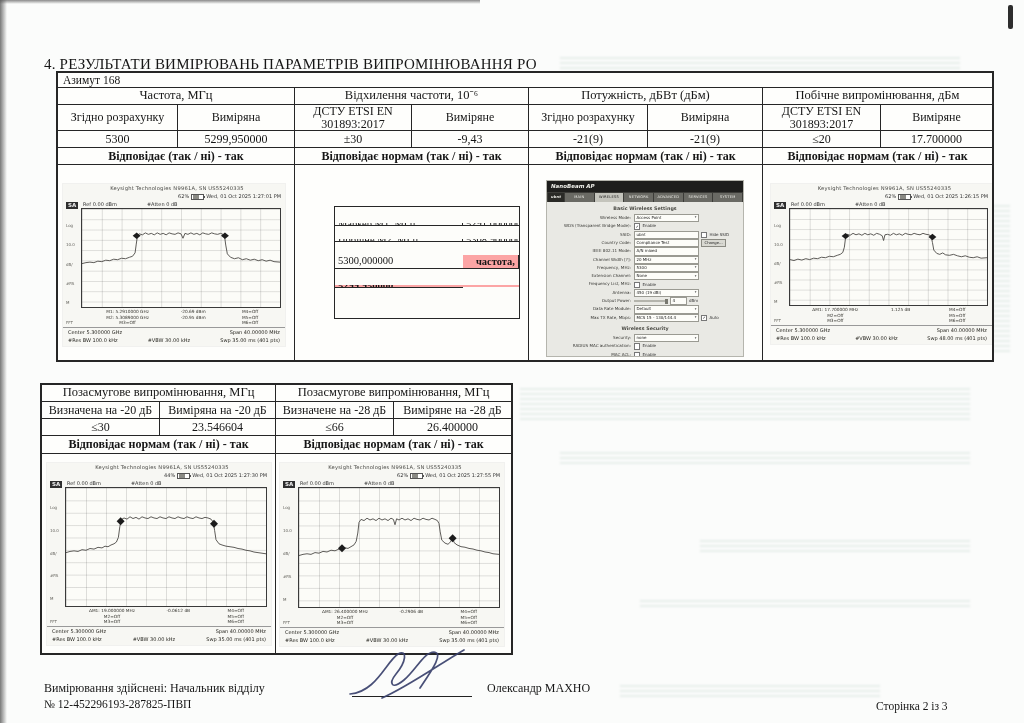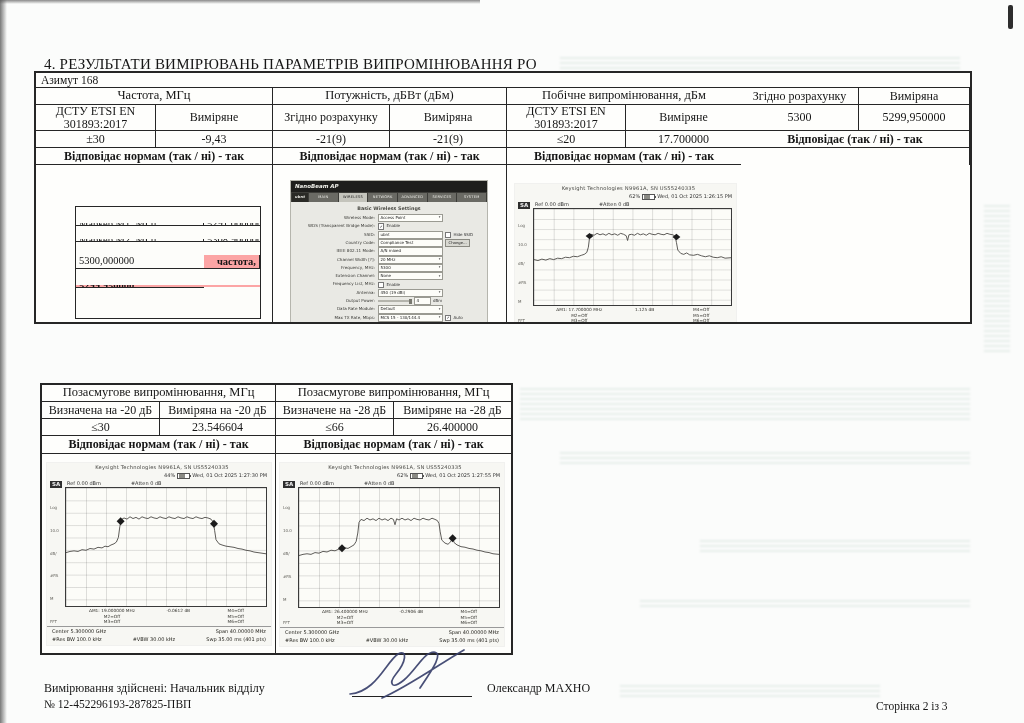--- a/index.html
+++ b/index.html
@@ -17,21 +17,21 @@
   .doc-title{position:absolute;left:44px;top:56px;font-size:15px;font-weight:normal;letter-spacing:.2px;}
   .foot-l1{position:absolute;left:44px;top:681px;font-size:12px;}
   .foot-name{position:absolute;left:487px;top:681px;font-size:12px;}
   .foot-l2{position:absolute;left:44px;top:698px;font-size:11.5px;}
   .foot-page{position:absolute;left:876px;top:700px;font-size:11.5px;}
   .sig-underline{position:absolute;left:352px;top:679px;width:120px;height:17px;border-bottom:1.2px solid #222;}
   .sig-svg{position:absolute;left:346px;top:648px;width:140px;height:52px;}
   .sig-svg path{fill:none;stroke:#38406b;stroke-width:1.7;stroke-linecap:round;opacity:.92;}
   
   .grid-table{position:absolute;border:2px solid #262626;background:#fefefc;display:grid;box-sizing:border-box;}
-  .t1{left:34px;top:71px;width:938px;height:253px;
+  .t1{left:56px;top:71px;width:938px;height:291px;
       grid-template-columns:120px 117px 117px 117px 119px 115px 118px 111px;
       grid-template-rows:15px 17px 26px 17px 17px 1fr;}
   .t2{left:40px;top:383px;width:473px;height:272px;
       grid-template-columns:118px 116px 118px 117px;
       grid-template-rows:17px 17px 17px 18px 1fr;}
   .c{border-right:1px solid #262626;border-bottom:1px solid #262626;display:flex;
      align-items:center;justify-content:center;text-align:center;font-size:12px;line-height:1.08;overflow:hidden;}
   .c.noright{border-right:none;}
   .c.nobot{border-bottom:none;}
   .c.span2{grid-column:span 2;}
@@ -120,20 +120,21 @@
 <div class="bleed" style="left:700px;top:540px;width:270px;height:12px;"></div>
 <div class="bleed" style="left:640px;top:600px;width:330px;height:10px;"></div>
 <div class="bleed" style="left:620px;top:685px;width:260px;height:14px;"></div>
 
 <div class="doc-title">4. РЕЗУЛЬТАТИ ВИМІРЮВАНЬ ПАРАМЕТРІВ ВИПРОМІНЮВАННЯ РО</div>
 
 <div class="grid-table t1">
   <div class="c full noright">Азимут 168</div>
 
   <div class="c hdr span2">Частота, МГц</div>
+  <div class="c hdr span2">Відхилення частоти, 10⁻⁶</div>
   <div class="c hdr span2">Потужність, дБВт (дБм)</div>
   <div class="c hdr span2 noright">Побічне випромінювання, дБм</div>
 
   <div class="c">Згідно розрахунку</div>
   <div class="c">Виміряна</div>
   <div class="c">ДСТУ ETSI EN 301893:2017</div>
   <div class="c">Виміряне</div>
   <div class="c">Згідно розрахунку</div>
   <div class="c">Виміряна</div>
   <div class="c">ДСТУ ETSI EN 301893:2017</div>
@@ -216,21 +217,21 @@
             <span>#VBW 30.00 kHz</span>
             <span>Swp 35.00 ms (401 pts)</span>
           </div>
   </div>
 </div>
   </div>
   <div class="c span2 tall nobot">
     <div class="marker-table">
       <div class="mt-c">Маркер М1, МГц</div>
       <div class="mt-c val">5291,000000</div>
-      <div class="mt-c">Маркер М2, МГц</div>
+      <div class="mt-c">Побічне М2, МГц</div>
       <div class="mt-c val">5308,900000</div>
       <div class="mt-c val" style="align-items:flex-end;font-family:Liberation Serif, serif;">5300,000000</div>
       <div class="mt-c shade">Виміряна частота, МГц</div>
       <div class="mt-c val shade">5299,950000</div>
       <div class="mt-c val shade lastrow" style="align-items:flex-end;">-9,43</div>
     </div>
   </div>
   <div class="c span2 tall nobot">
     <div class="router">
       <div class="r-title">NanoBeam AP</div>

